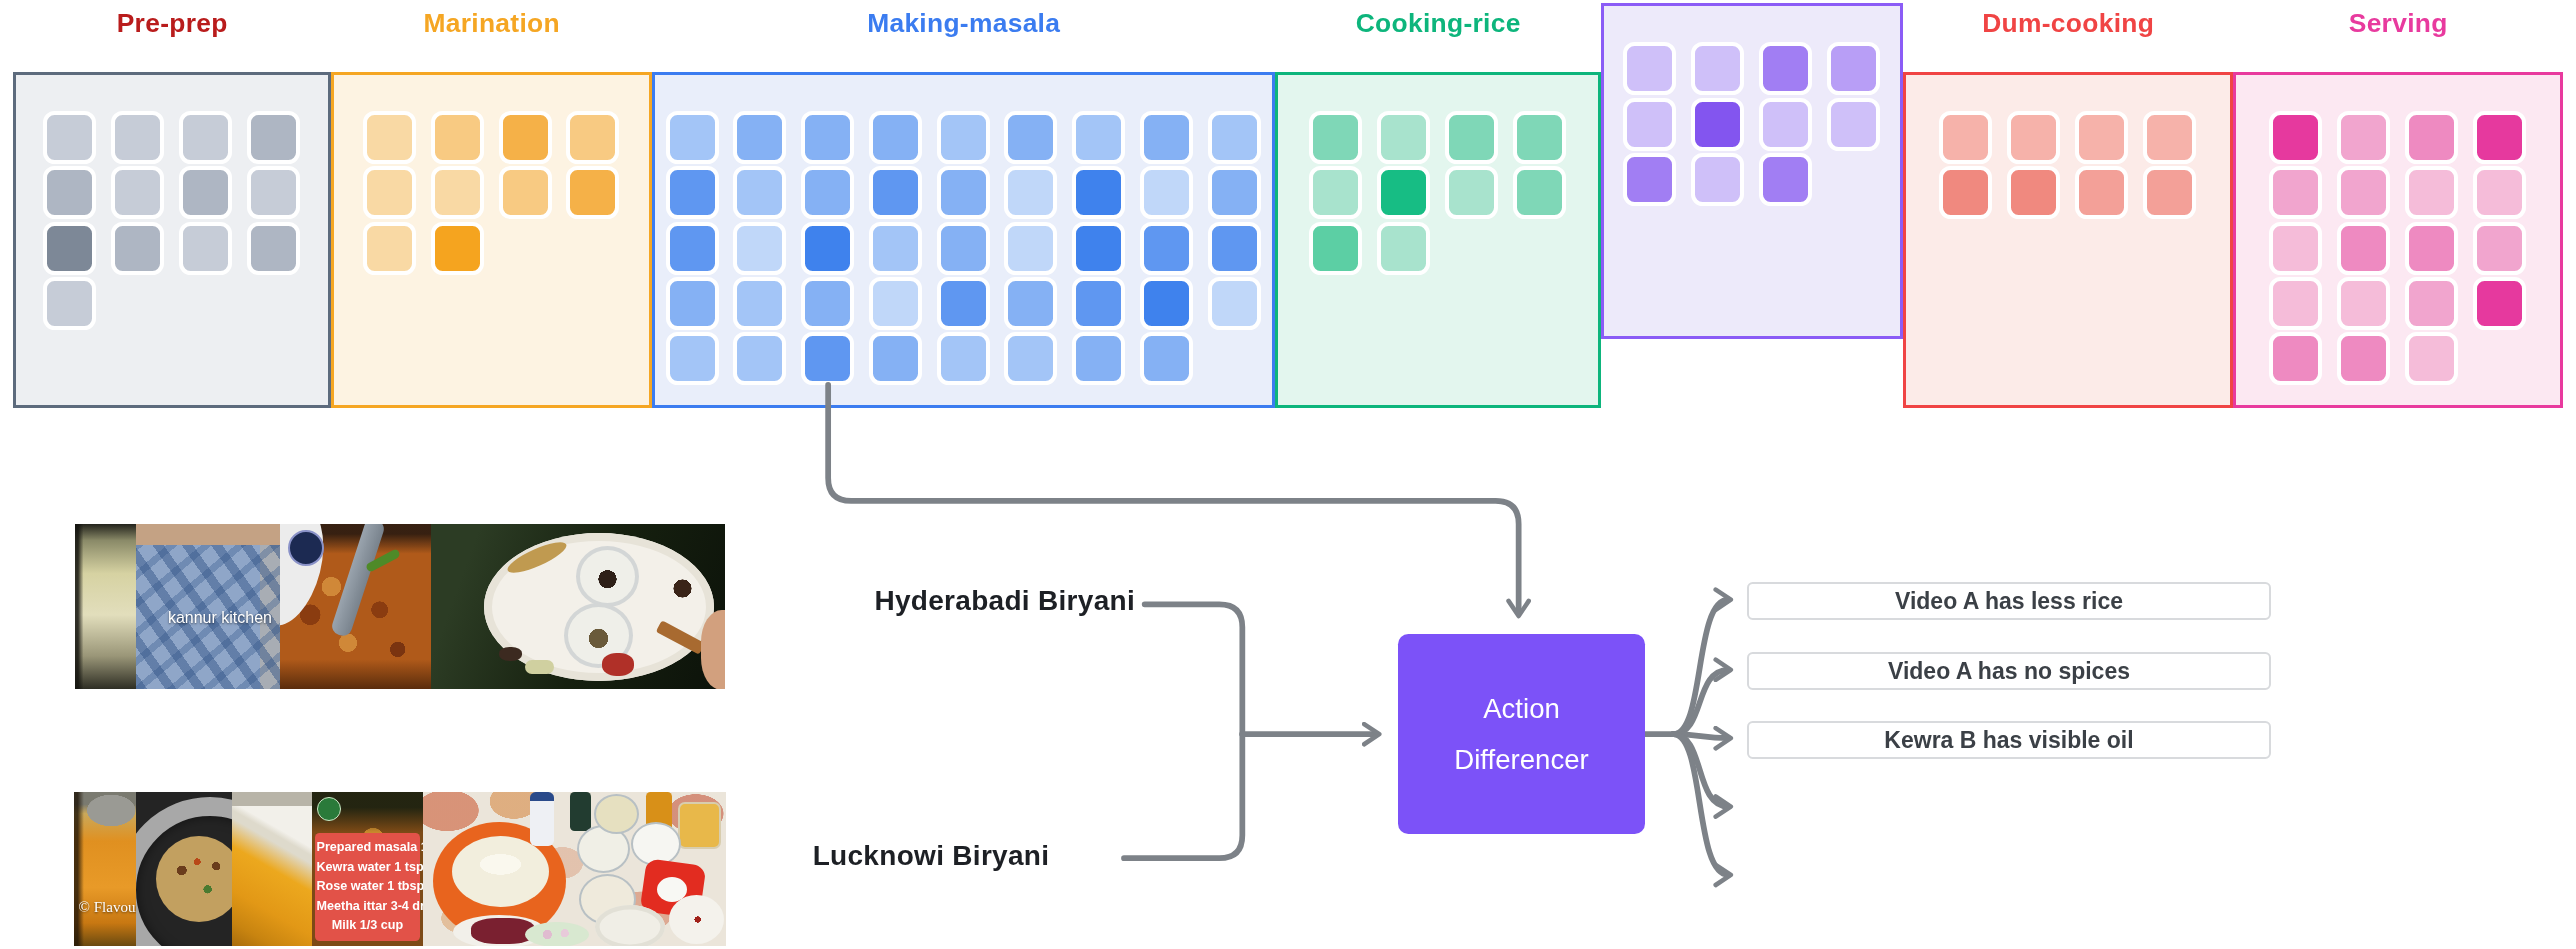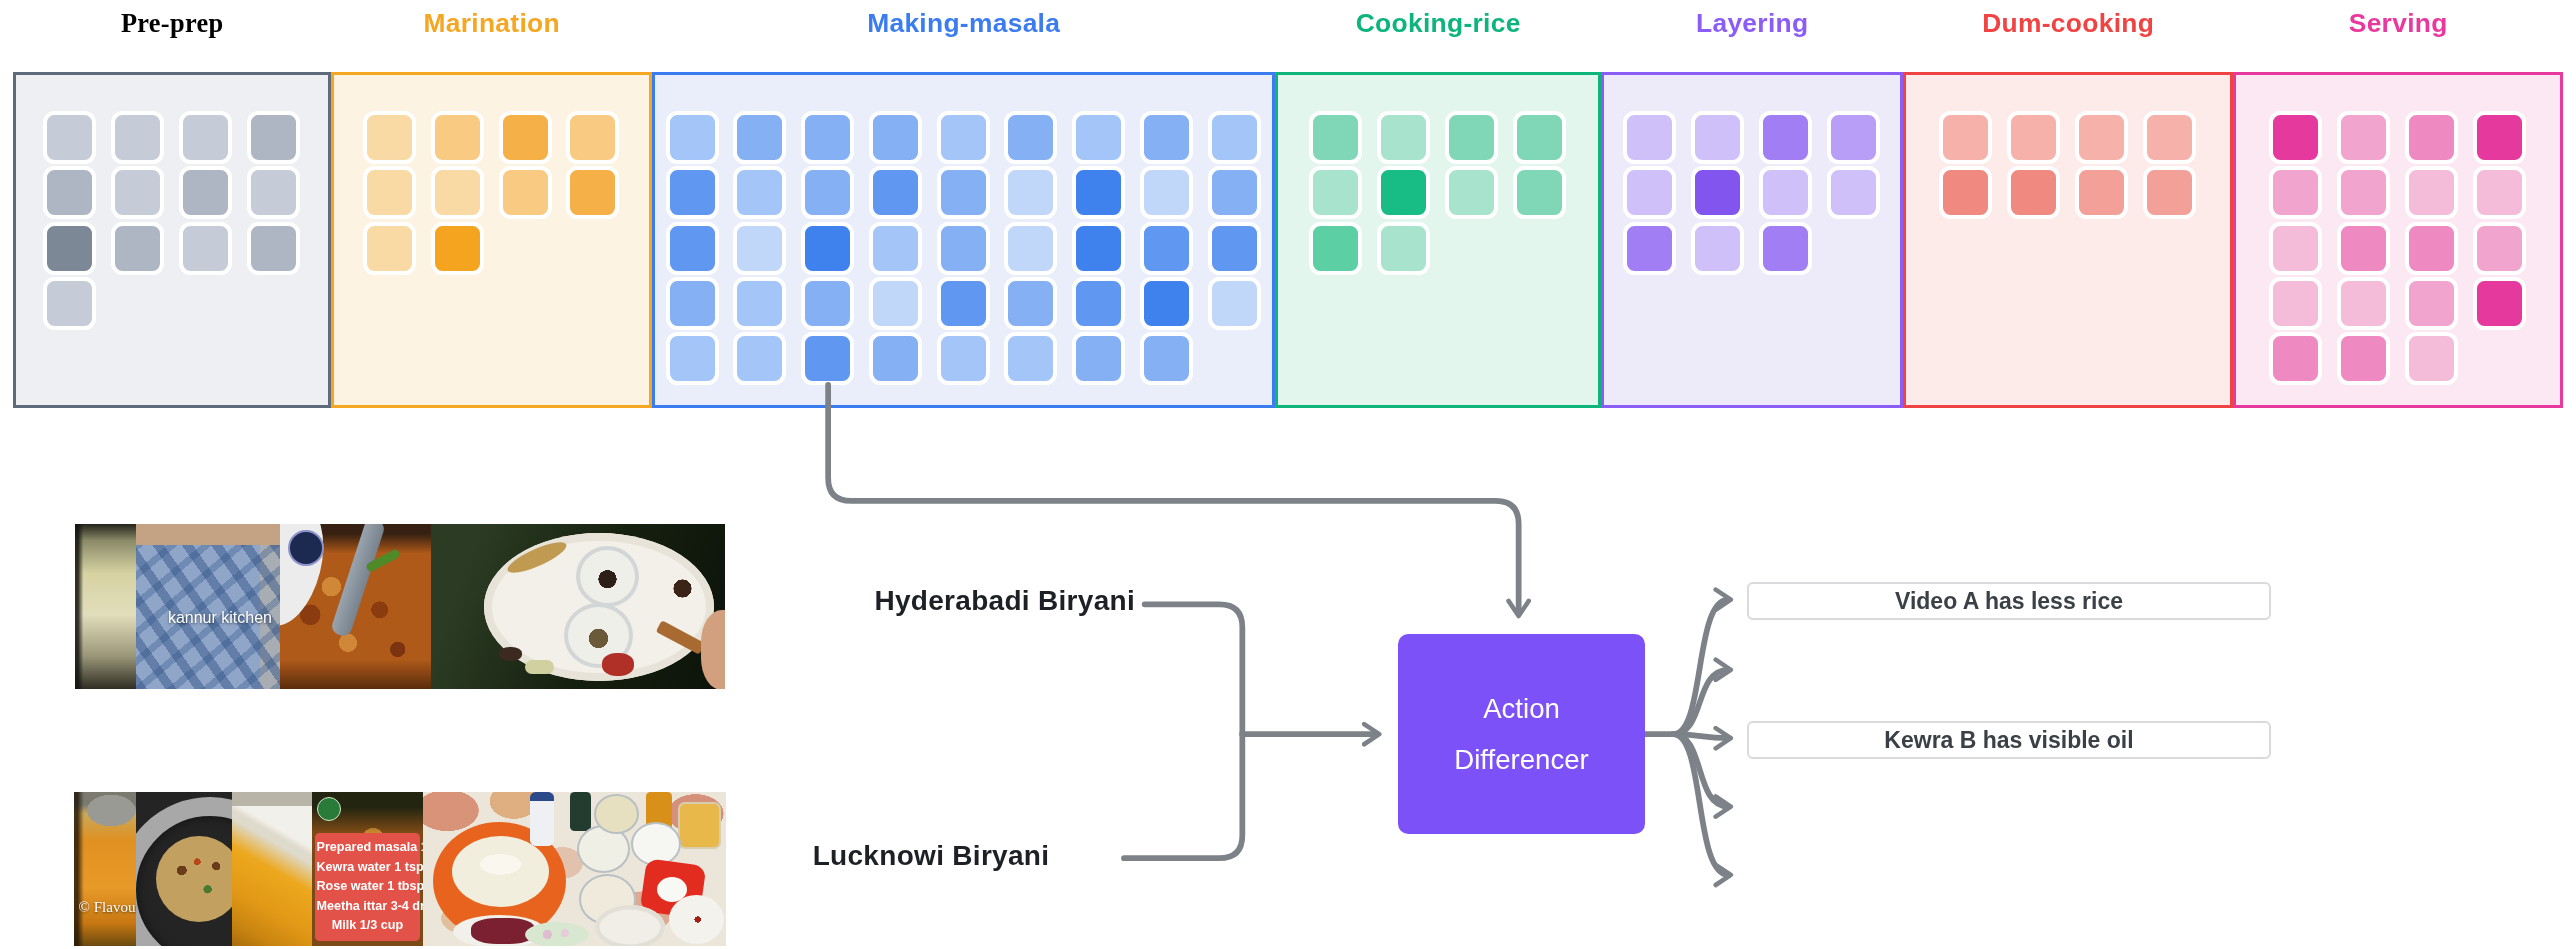--- a/index.html
+++ b/index.html
@@ -168,21 +168,21 @@
   .fb5-jar1   { left:223px; top:0;   width:26.4px; height:39px; background:#d89018; border-radius:4.6px; }
   .fb5-jar2   { left:255px; top:10.3px; width:39px; height:43px; background:#e8b84a; border-radius:6.9px; border:2.3px solid #d8cdae; }
 </style>
 </head>
 <body>
 
 <div class="page">
 
   <div class="phases">
     <div class="phase">
-      <div class="phase-title" style="color: #000000; font-family: Liberation Serif, serif;">Pre-prep</div>
+      <div class="phase-title" style="color: #b91c1c;">Pre-prep</div>
       <div class="panel" style="border-color: rgb(93, 107, 125); background: rgb(237, 239, 242);">
           <div class="grid" style="grid-template-columns: repeat(4, 54px);">
             <div class="sq" style="grid-area: 1 / 1; background: rgb(198, 204, 215);"></div>
             <div class="sq" style="grid-area: 1 / 2; background: rgb(198, 204, 215);"></div>
             <div class="sq" style="grid-area: 1 / 3; background: rgb(198, 204, 215);"></div>
             <div class="sq" style="grid-area: 1 / 4; background: rgb(174, 182, 195);"></div>
             <div class="sq" style="grid-area: 2 / 1; background: rgb(174, 182, 195);"></div>
             <div class="sq" style="grid-area: 2 / 2; background: rgb(198, 204, 215);"></div>
             <div class="sq" style="grid-area: 2 / 3; background: rgb(174, 182, 195);"></div>
             <div class="sq" style="grid-area: 2 / 4; background: rgb(198, 204, 215);"></div>
@@ -273,21 +273,20 @@
             <div class="sq" style="grid-area: 2 / 1; background: rgb(168, 227, 205);"></div>
             <div class="sq" style="grid-area: 2 / 2; background: rgb(23, 189, 132);"></div>
             <div class="sq" style="grid-area: 2 / 3; background: rgb(168, 227, 205);"></div>
             <div class="sq" style="grid-area: 2 / 4; background: rgb(127, 215, 183);"></div>
             <div class="sq" style="grid-area: 3 / 1; background: rgb(92, 207, 164);"></div>
             <div class="sq" style="grid-area: 3 / 2; background: rgb(168, 227, 205);"></div>
           </div>
         </div>
     </div>
     <div class="phase">
-      <div class="phase-title" style="color: rgb(139, 92, 246);">Layering</div>
       <div class="panel" style="border-color: rgb(139, 92, 246); background: rgb(237, 234, 250);">
           <div class="grid" style="grid-template-columns: repeat(4, 54px);">
             <div class="sq" style="grid-area: 1 / 1; background: rgb(207, 192, 249);"></div>
             <div class="sq" style="grid-area: 1 / 2; background: rgb(207, 192, 249);"></div>
             <div class="sq" style="grid-area: 1 / 3; background: rgb(161, 126, 243);"></div>
             <div class="sq" style="grid-area: 1 / 4; background: rgb(184, 158, 246);"></div>
             <div class="sq" style="grid-area: 2 / 1; background: rgb(207, 192, 249);"></div>
             <div class="sq" style="grid-area: 2 / 2; background: rgb(131, 85, 239);"></div>
             <div class="sq" style="grid-area: 2 / 3; background: rgb(207, 192, 249);"></div>
             <div class="sq" style="grid-area: 2 / 4; background: rgb(207, 192, 249);"></div>
@@ -427,16 +426,17 @@
 
   <div class="vid-label a">Hyderabadi Biryani</div>
   <div class="vid-label b">Lucknowi Biryani</div>
 
   <div class="diff-box" style="background: rgb(124, 82, 248);">
     <div>Action</div>
     <div>Differencer</div>
   </div>
 
   <div class="out-box" style="top:582px">Video A has less rice</div>
+  <div class="out-box" style="top:652px">Video A has no spices</div>
   <div class="out-box" style="top:721px">Kewra B has visible oil</div>
 
 </div>
 
 
 </body></html>

